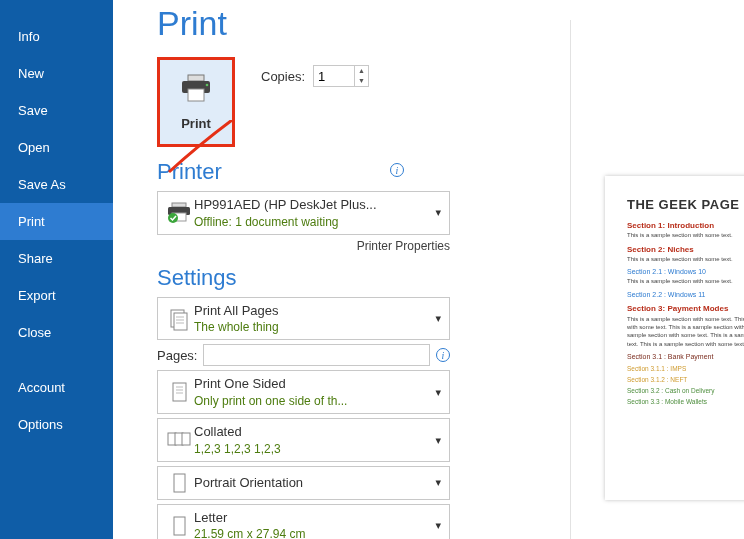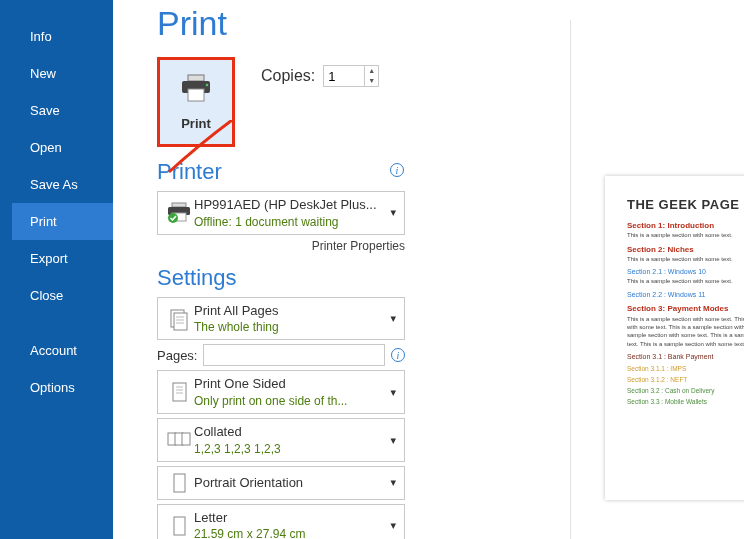--- a/index.html
+++ b/index.html
@@ -14,21 +14,20 @@
   }
   
   .sidebar {
     width: 113px;
     background: #0f5da7;
     color: #fff;
     padding-top: 18px;
     display: flex;
     flex-direction: column;
     font-size: 13px;
-    padding-left: 12px;
   }
   .sidebar-item {
     padding: 11px 18px;
     cursor: pointer;
   }
   .sidebar-item.active {
     background: #2e7cd1;
   }
   .sidebar-gap { height: 18px; }
 
@@ -56,21 +55,21 @@
     background: #e0ecf9;
     display: flex;
     flex-direction: column;
     align-items: center;
     justify-content: center;
     cursor: pointer;
   }
   .print-btn svg { width: 36px; height: 30px; }
   .print-btn .lbl { margin-top: 10px; font-size: 13px; font-weight: 600; color: #333; }
   .copies-row { display: flex; align-items: center; margin-left: 26px; margin-top: 8px; }
-  .copies-lbl { color: #333; font-size: 16px; margin-right: 8px; }
+  .copies-lbl { color: #333; font-size: 13px; margin-right: 8px; }
   .copies-field {
     border: 1px solid #c8c8c8; width: 56px; height: 22px; display: flex; align-items: center;
   }
   .copies-field input {
     border: none; width: 40px; padding: 0 4px; font-size: 13px; outline: none;
   }
   .copies-spin {
     width: 14px; display: flex; flex-direction: column; height: 20px; border-left: 1px solid #c8c8c8;
   }
   .copies-spin div { flex: 1; font-size: 7px; text-align: center; line-height: 9px; color: #555; cursor: pointer; }
@@ -83,21 +82,21 @@
   .section-h {
     font-size: 22px; font-weight: 300; color: #2e7cd1; margin: 12px 0 6px 44px;
   }
   .info-icon {
     width: 14px; height: 14px; border: 1px solid #2e7cd1; border-radius: 50%;
     display: inline-flex; align-items: center; justify-content: center;
     font-size: 10px; font-style: italic; color: #2e7cd1; font-family: Georgia, serif;
   }
   .info-right { position: absolute; right: 340px; }
 
-  .settings-area { margin-left: 44px; width: 248px; }
+  .settings-area { margin-left: 44px; width: 293px; }
   .combo {
     border: 1px solid #c8c8c8; display: flex; align-items: center; padding: 4px 6px;
     margin-bottom: 4px; cursor: pointer; background: #fff; position: relative;
   }
   .combo .ico { width: 30px; display: flex; align-items: center; justify-content: center; }
   .combo .txt { flex: 1; line-height: 1.35; }
   .combo .txt .t1 { font-size: 13px; color: #333; }
   .combo .txt .t2 { font-size: 12px; color: #4d7c0f; }
   .combo .arr { color: #333; font-size: 11px; padding: 0 2px; }
   .printer-props { text-align: right; color: #404040; font-size: 12px; margin: 2px 0 0; cursor: pointer; }
@@ -128,20 +127,21 @@
 </head>
 <body>
 
 <div class="sidebar">
   <div class="sidebar-item">Info</div>
   <div class="sidebar-item">New</div>
   <div class="sidebar-item">Save</div>
   <div class="sidebar-item">Open</div>
   <div class="sidebar-item">Save As</div>
   <div class="sidebar-item active">Print</div>
+  <div class="sidebar-item">Share</div>
   <div class="sidebar-item">Export</div>
   <div class="sidebar-item">Close</div>
   <div class="sidebar-gap"></div>
   <div class="sidebar-item">Account</div>
   <div class="sidebar-item">Options</div>
 </div>
 
 <div class="main">
 
   <div class="title">Print</div>

